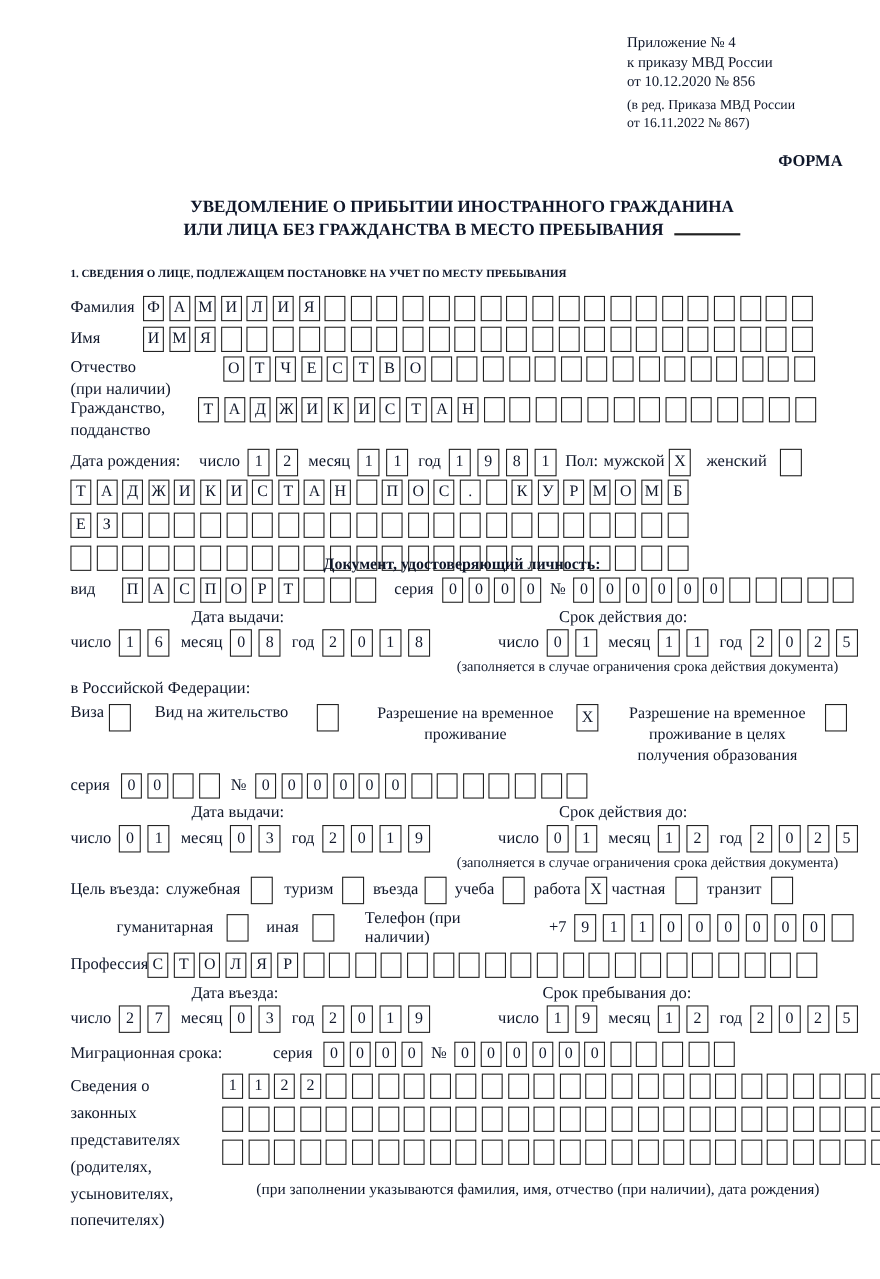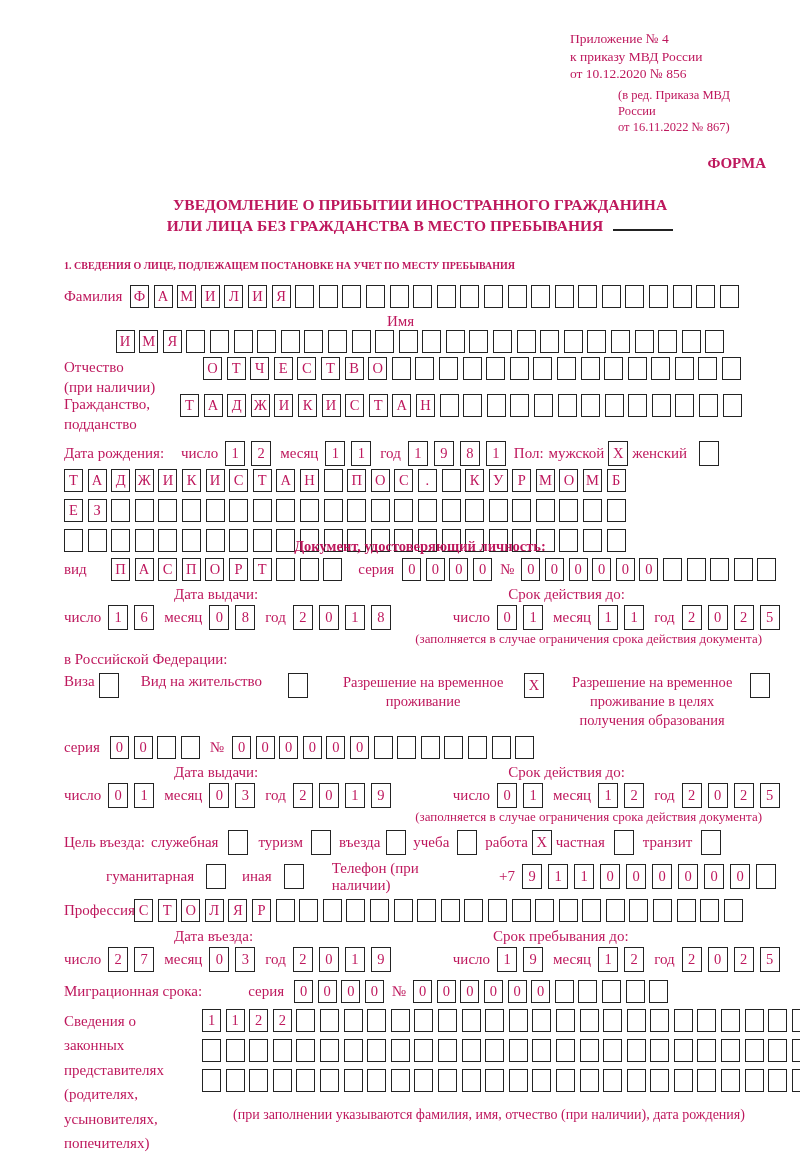--- a/index.html
+++ b/index.html
@@ -1,23 +1,23 @@
 <!DOCTYPE html>
 <html><head>
 <meta charset="utf-8">
 <style>
   html,body{margin:0;padding:0;background:#ffffff;}
   .page{
-    width:800px;height:1163px;background:#fff;color:#be185d;
+    width:800px;height:1163px;background:#fff;color:#0f172a;
     font-family:"Liberation Serif","DejaVu Serif",serif;
     position:relative;box-sizing:border-box;
     padding:30px 24px 10px 64px;overflow:hidden;
   }
   .appendix{width:200px;margin-left:auto;margin-right:6px;font-size:13.5px;line-height:17.5px;}
-  .appendix .edition{margin-top:4px;font-size:12.5px;line-height:16px;margin-left:48px;}
+  .appendix .edition{margin-top:4px;font-size:12.5px;line-height:16px;}
   .forma{text-align:right;margin:20px 10px 0 0;font-weight:bold;font-size:15px;}
   .title{text-align:center;font-weight:bold;font-size:15.5px;line-height:21px;margin-top:22px;}
   .blank-line{display:inline-block;width:60px;border-bottom:2px solid #222;height:12px;margin-left:10px;}
   .sec1{font-weight:bold;font-size:10px;margin-top:24px;}
   .row{display:flex;align-items:center;}
   .row-top{display:flex;align-items:flex-start;}
   .lbl{font-size:15px;flex:none;}
   .lbl2{font-size:15px;line-height:20px;flex:none;}
   .cells{display:flex;gap:4.6px;flex-wrap:nowrap;}
   .cell{
@@ -91,21 +91,21 @@
         <span class="cell"></span>
         <span class="cell"></span>
         <span class="cell"></span>
         <span class="cell"></span>
         <span class="cell"></span>
         <span class="cell"></span>
         <span class="cell"></span>
       </span>
   </div>
 
-  <div class="row" style="margin-top:5px;flex-direction:column;">
+  <div class="row" style="margin-top:5px;">
     <span class="lbl" style="width:66px;">Имя</span>
     <span class="cells">
         <span class="cell">И</span>
         <span class="cell">М</span>
         <span class="cell">Я</span>
         <span class="cell"></span>
         <span class="cell"></span>
         <span class="cell"></span>
         <span class="cell"></span>
         <span class="cell"></span>
@@ -210,21 +210,21 @@
     <span class="dlbl" style="margin-left:9px;">год</span>
     <span class="cells">
         <span class="cell">1</span>
         <span class="cell">9</span>
         <span class="cell">8</span>
         <span class="cell">1</span>
       </span>
     <span class="plain" style="margin-left:8px;">Пол:</span>
     <span class="plain" style="margin-left:5px;">мужской</span>
     <span class="chk" style="margin-left:4px;">X</span>
-    <span class="plain" style="margin-left:4px;text-align:right;">женский</span>
+    <span class="plain" style="margin-left:14px;text-align:right;">женский</span>
     <span class="chk" style="margin-left:12px;"></span>
   </div>
 
   <div class="row-top" style="margin-top:3px;">
     <span style="display:flex;flex-direction:column;gap:7px;">
       <span class="cells">
           <span class="cell">Т</span>
           <span class="cell">А</span>
           <span class="cell">Д</span>
           <span class="cell">Ж</span>

